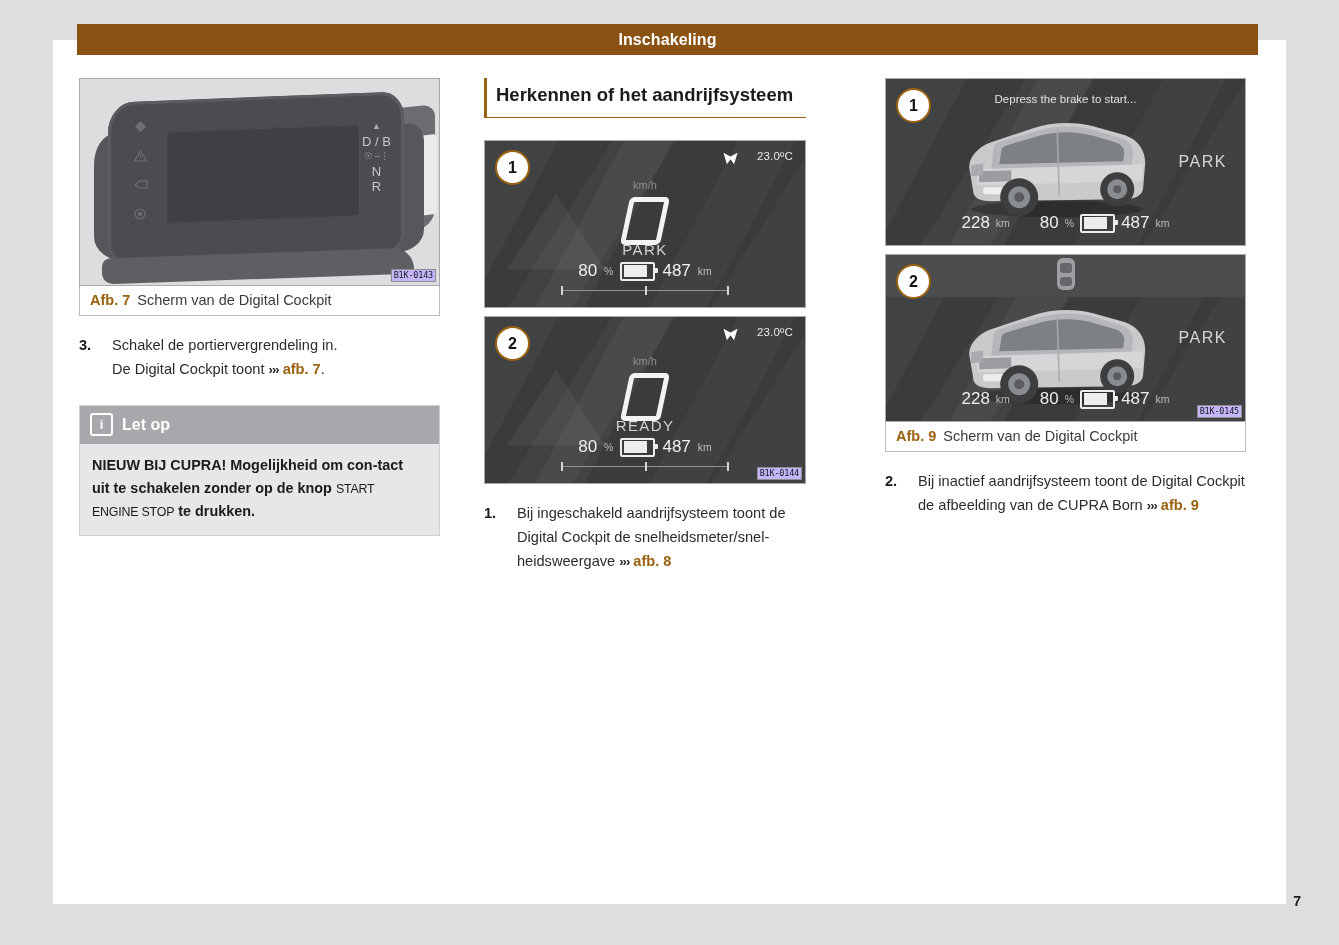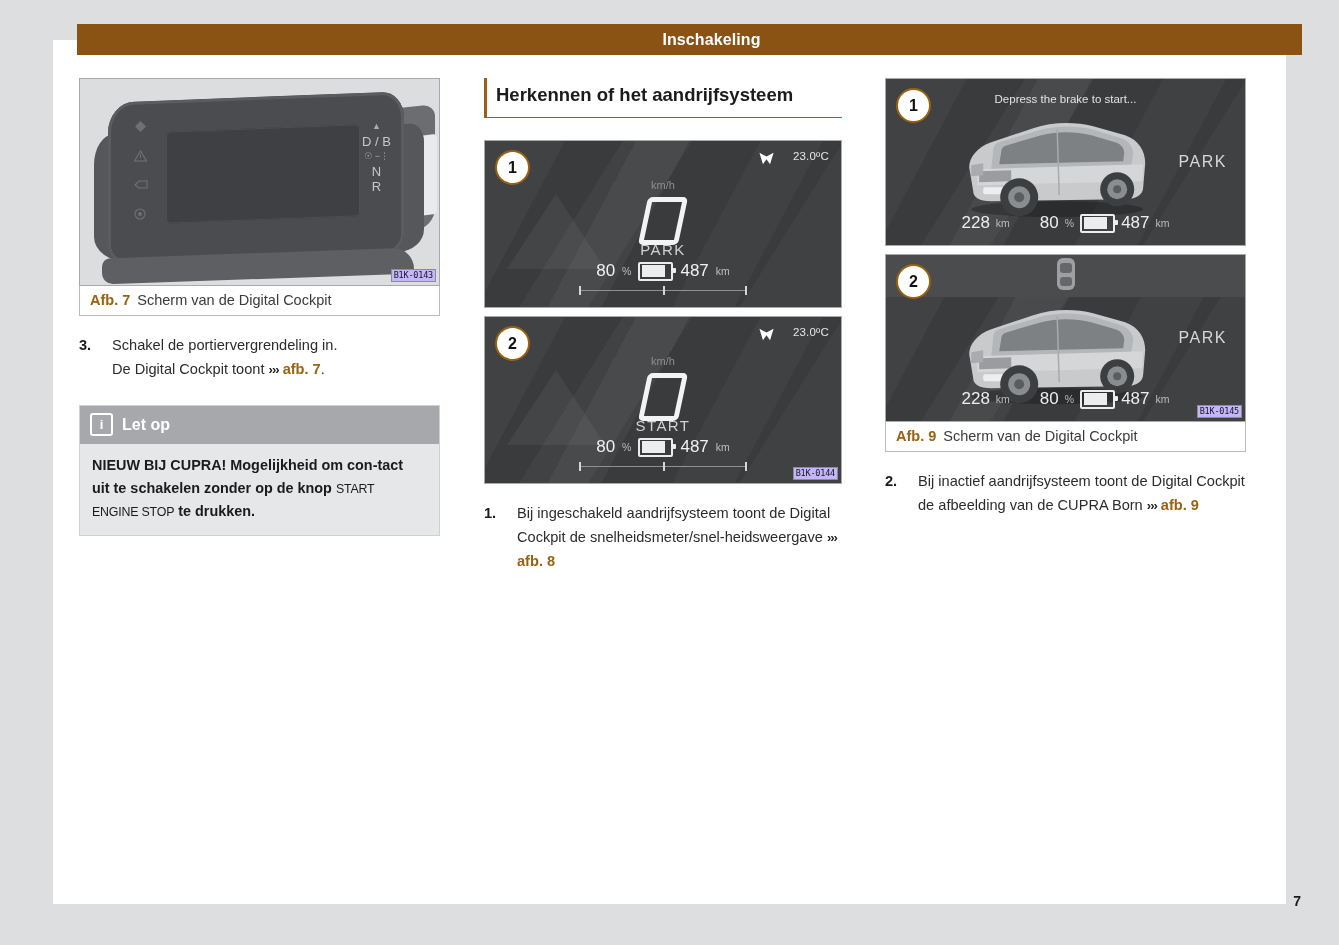--- a/index.html
+++ b/index.html
@@ -17,32 +17,31 @@
   }
   #header-bar {
     position: absolute;
     left: 77px; top: 24px;
     width: 1181px; height: 31px;
     background: #8a5314;
     color: #ffffff;
     display: flex; align-items: center; justify-content: center;
     font-size: 16px; font-weight: bold;
     letter-spacing: .1px;
-    padding-left: 44px;
   }
   #page-number {
     position: absolute;
     right: 38px; bottom: 36px;
     font-size: 14px; font-weight: bold; color: #1b1b1b;
   }
 
   
   .col { position: absolute; top: 78px; }
   #col-left  { left: 79px;  width: 361px; }
-  #col-mid   { left: 484px; width: 358px; }
+  #col-mid   { left: 484px; width: 322px; }
   #col-right { left: 885px; width: 361px; }
 
   
   .fig-box {
     border: 1px solid #a7a9ac;
     box-sizing: border-box;
     position: relative;
     background: #dcdddf;
     overflow: hidden;
   }
@@ -416,21 +415,21 @@
         <div class="tri-shade"></div>
         <div class="badge-num">2</div>
         <svg class="cupra-logo" viewBox="0 0 24 20">
           <path d="M2,2 L12,7 L22,2 L17,18 L12,11 L7,18 Z" fill="#ffffff"></path>
         </svg>
         <div class="disp-temp">23.0ºC</div>
         <div class="kmh-label">km/h</div>
         <div class="gear-glyph">
             <div></div>
           </div>
-        <div class="state-label">START</div>
+        <div class="state-label">READY</div>
         <div class="bat-row">
           <span>80</span>
             <span class="unit">%</span>
           <span class="bat-icon">
               <i></i>
             </span>
           <span>487</span>
             <span class="unit">km</span>
         </div>
         <div class="bat-scale">

